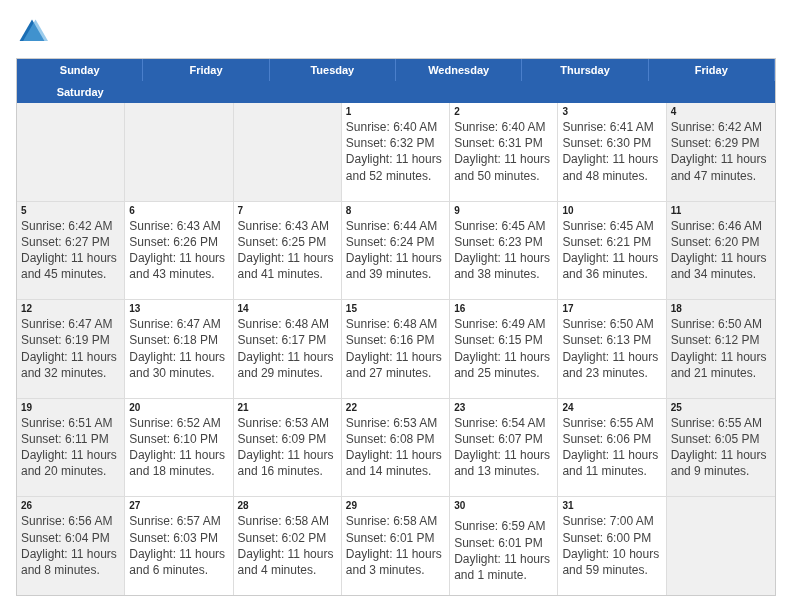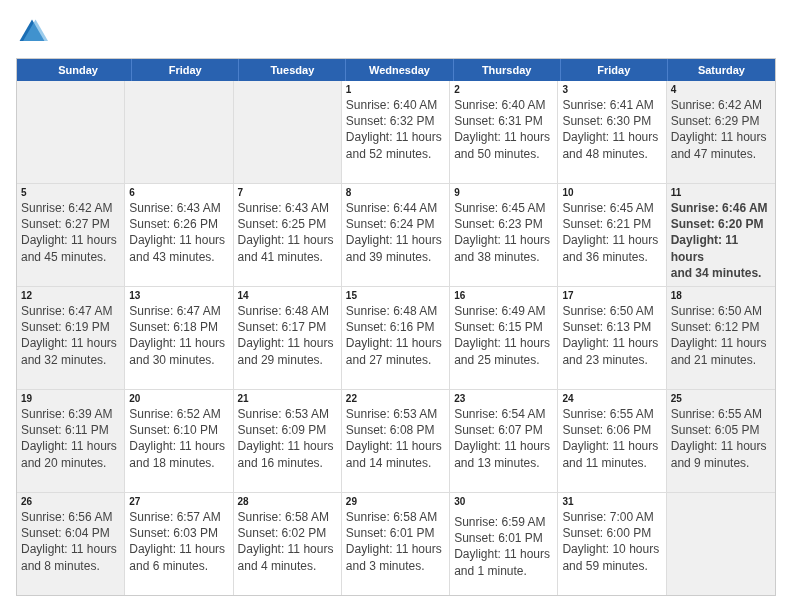--- a/index.html
+++ b/index.html
@@ -60,23 +60,22 @@
       color: #555;
     }
     .calendar {
       flex: 1;
       display: flex;
       flex-direction: column;
       border: 1px solid #ccc;
     }
     .cal-header {
       display: grid;
-      grid-template-columns: repeat(7, 1fr);
+      grid-template-columns: repeat(6, 1fr);
       background: #2962b0;
-      padding-left: 8px;
     }
     .cal-header-cell {
       color: white;
       font-size: 11px;
       font-weight: bold;
       padding: 5px 4px;
       text-align: center;
       border-right: 1px solid #4a7fcb;
     }
     .cal-header-cell:last-child { border-right: none; }
@@ -218,21 +217,21 @@
           </div>
           <div class="cal-cell">
             <div class="day-num">10</div>
             <div class="cell-text" style="white-space: pre-line;">Sunrise: 6:45 AM
 Sunset: 6:21 PM
 Daylight: 11 hours
 and 36 minutes.</div>
           </div>
           <div class="cal-cell shaded">
             <div class="day-num">11</div>
-            <div class="cell-text" style="white-space: pre-line; font-weight: bold;">Sunrise: 6:46 AM
+            <div class="cell-text" style="white-space: pre-line;">Sunrise: 6:46 AM
 Sunset: 6:20 PM
 Daylight: 11 hours
 and 34 minutes.</div>
           </div>
         </div>
         <div class="cal-row">
           <div class="cal-cell shaded">
             <div class="day-num">12</div>
             <div class="cell-text" style="white-space: pre-line;">Sunrise: 6:47 AM
 Sunset: 6:19 PM
@@ -278,21 +277,21 @@
             <div class="day-num">18</div>
             <div class="cell-text" style="white-space: pre-line;">Sunrise: 6:50 AM
 Sunset: 6:12 PM
 Daylight: 11 hours
 and 21 minutes.</div>
           </div>
         </div>
         <div class="cal-row">
           <div class="cal-cell shaded">
             <div class="day-num">19</div>
-            <div class="cell-text" style="white-space: pre-line;">Sunrise: 6:39 AM
+            <div class="cell-text" style="white-space: pre-line;">Sunrise: 6:51 AM
 Sunset: 6:11 PM
 Daylight: 11 hours
 and 20 minutes.</div>
           </div>
           <div class="cal-cell">
             <div class="day-num">20</div>
             <div class="cell-text" style="white-space: pre-line;">Sunrise: 6:52 AM
 Sunset: 6:10 PM
 Daylight: 11 hours
 and 18 minutes.</div>

